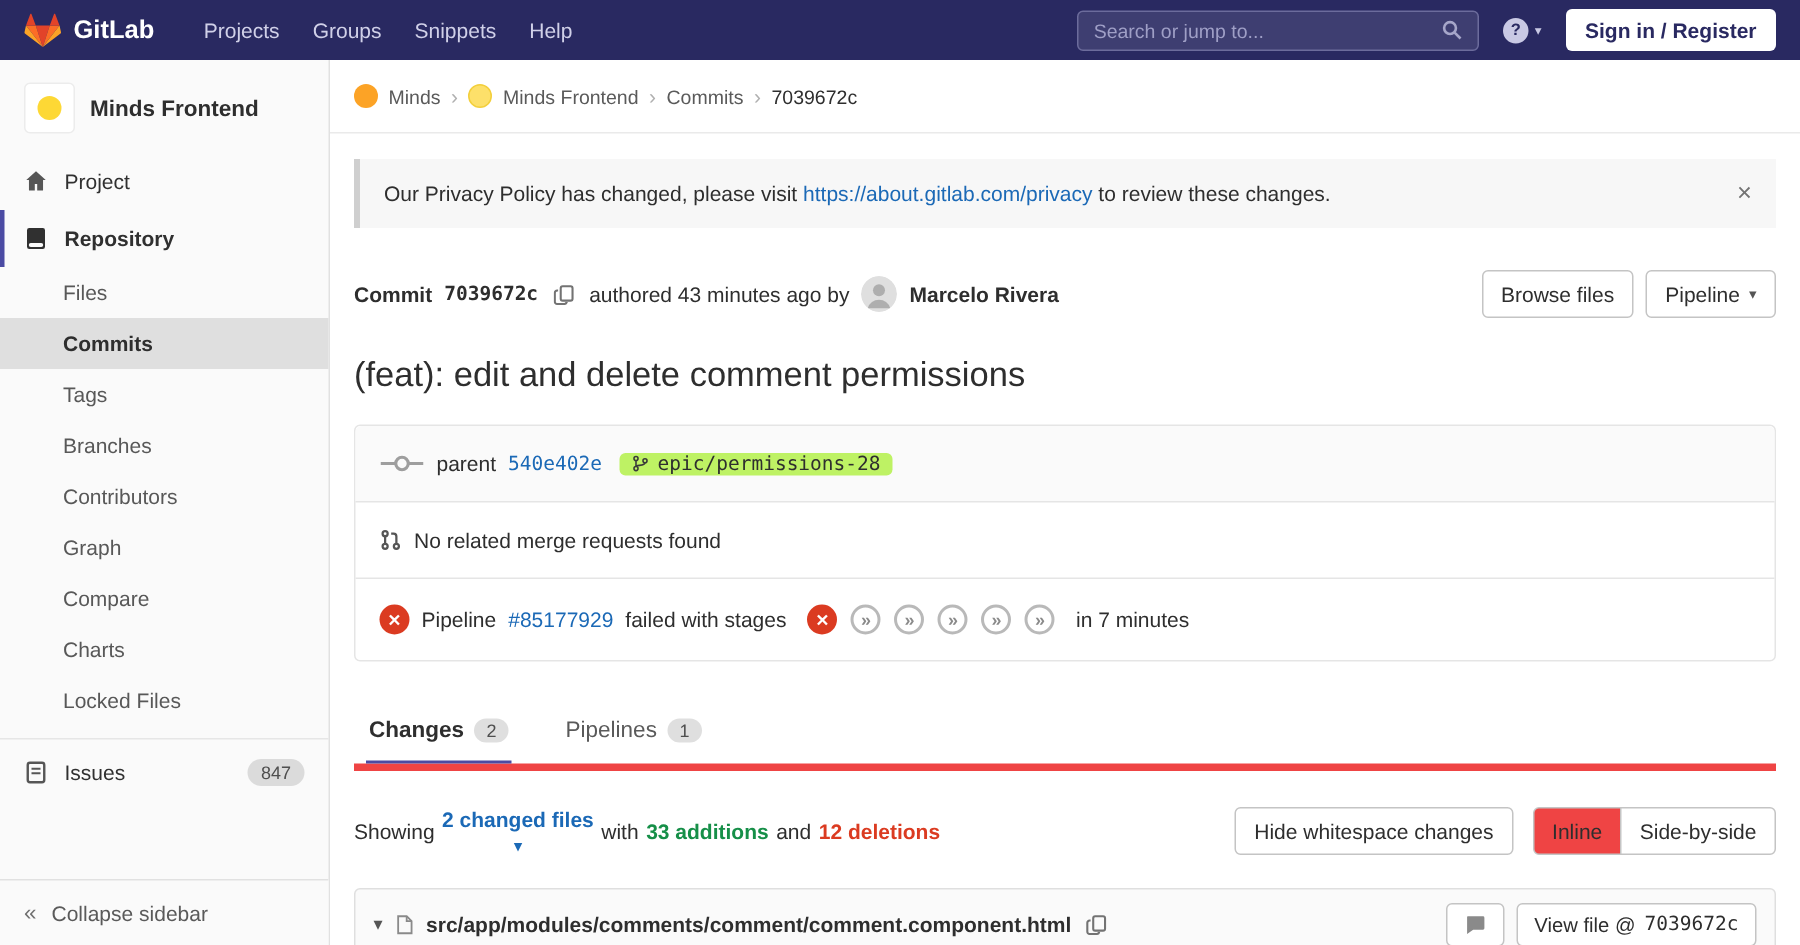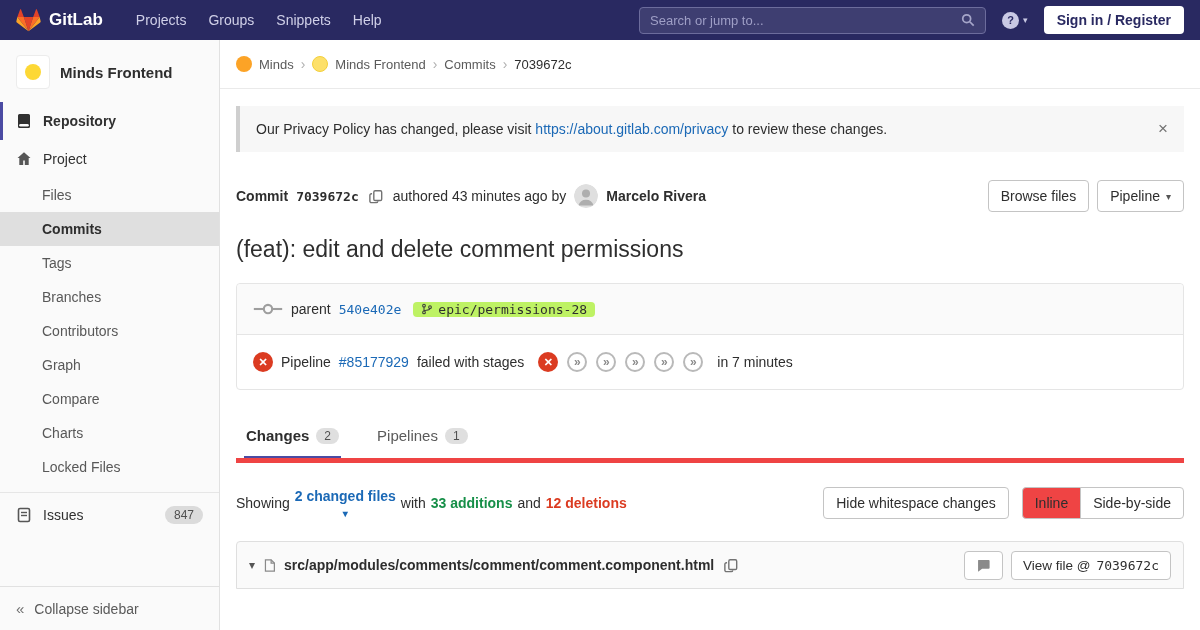--- a/index.html
+++ b/index.html
@@ -17,21 +17,21 @@
     position: fixed; top: 0; left: 0; width: 100%; height: 40px;
     background: #292961; display: flex; align-items: center;
     padding: 0 16px; z-index: 50;
   }
   .brand { display: flex; align-items: center; gap: 8px; margin-right: 22px; cursor: pointer; }
   .brand-text { color: #fff; font-size: 17px; font-weight: 700; }
   .nav-menu { display: flex; align-items: center; }
   .nav-menu a { color: #d0d0e8; font-size: 14px; padding: 6px 11px; border-radius: 4px; cursor: pointer; }
   .search-box {
     margin-left: auto; display: flex; align-items: center; gap: 24px;
-    width: 347px; height: 27px; background: rgba(255,255,255,0.10);
+    width: 268px; height: 27px; background: rgba(255,255,255,0.10);
     border: 1px solid #6c6c9c; border-radius: 4px; padding: 0 10px;
   }
   .search-box input {
     flex: 1; background: transparent; border: none; outline: none;
     color: #c8c8e0; font-size: 13px; font-family: inherit;
   }
   .search-box input::placeholder { color: #9f9fc6; }
   .help-menu { display: flex; align-items: center; gap: 4px; margin: 0 16px; cursor: pointer; }
   .help-circle {
     width: 17px; height: 17px; border-radius: 50%; background: #c9c9e4;
@@ -208,36 +208,36 @@
 </header>
 
 <aside class="sidebar">
   <div class="project-context">
     <span class="project-avatar">
         <span class="bulb"></span>
       </span>
     <span class="project-name">Minds Frontend</span>
   </div>
   <nav>
+    <a class="nav-item">
+      <span style="display:inline-flex;">
+        <svg width="16" height="16" viewBox="0 0 16 16">
+            <path d="M8 1.2 1.5 7h1.8v7h3.9v-4.4h1.6V14h3.9V7h1.8z" fill="#565656"></path>
+          </svg>
+      </span>
+      <span>Project</span>
+    </a>
     <a class="nav-item active-section">
       <span style="display:inline-flex;">
         <svg width="16" height="16" viewBox="0 0 16 16">
           <path d="M3.5 1h9A1.5 1.5 0 0 1 14 2.5v11A1.5 1.5 0 0 1 12.5 15h-9A1.5 1.5 0 0 1 2 13.5v-11A1.5 1.5 0 0 1 3.5 1z" fill="#303030"></path>
           <rect x="3.2" y="11" width="9.6" height="2.6" rx="1.3" fill="#fafafa"></rect>
         </svg>
       </span>
       <span>Repository</span>
-    </a>
-    <a class="nav-item">
-      <span style="display:inline-flex;">
-        <svg width="16" height="16" viewBox="0 0 16 16">
-            <path d="M8 1.2 1.5 7h1.8v7h3.9v-4.4h1.6V14h3.9V7h1.8z" fill="#565656"></path>
-          </svg>
-      </span>
-      <span>Project</span>
     </a>
     <div class="subnav">
       <a class="sub-item">Files</a>
       <a class="sub-item active">Commits</a>
       <a class="sub-item">Tags</a>
       <a class="sub-item">Branches</a>
       <a class="sub-item">Contributors</a>
       <a class="sub-item">Graph</a>
       <a class="sub-item">Compare</a>
       <a class="sub-item">Charts</a>
@@ -329,20 +329,31 @@
               <circle cx="4" cy="3.5" r="1.8" fill="none" stroke="#3a3a3a" stroke-width="1.4"></circle>
               <circle cx="4" cy="12.5" r="1.8" fill="none" stroke="#3a3a3a" stroke-width="1.4"></circle>
               <circle cx="12" cy="5.5" r="1.8" fill="none" stroke="#3a3a3a" stroke-width="1.4"></circle>
               <path d="M4 5.3v5.4M12 7.3c0 3-8 1.8-8 3.4" fill="none" stroke="#3a3a3a" stroke-width="1.4"></path>
             </svg>
           </span>
           <span class="mono">epic/permissions-28</span>
         </span>
       </div>
       <div class="meta-row">
+        <span style="display:inline-flex;">
+          <svg width="15" height="16" viewBox="0 0 16 16">
+            <circle cx="4" cy="3.5" r="1.8" fill="none" stroke="#555" stroke-width="1.6"></circle>
+            <circle cx="4" cy="12.5" r="1.8" fill="none" stroke="#555" stroke-width="1.6"></circle>
+            <circle cx="12" cy="12.5" r="1.8" fill="none" stroke="#555" stroke-width="1.6"></circle>
+            <path d="M4 5.3v5.4M8.3 3.5H10a2 2 0 0 1 2 2v5.2" fill="none" stroke="#555" stroke-width="1.6"></path>
+          </svg>
+        </span>
+        <span>No related merge requests found</span>
+      </div>
+      <div class="meta-row">
         <span class="ci-status failed">✕</span>
         <span>Pipeline</span>
         <a class="link">#85177929</a>
         <span>failed with stages</span>
         <span class="mini-graph">
             <span class="stage failed">✕</span>
             <span class="stage skipped">»</span>
             <span class="stage skipped">»</span>
             <span class="stage skipped">»</span>
             <span class="stage skipped">»</span>

